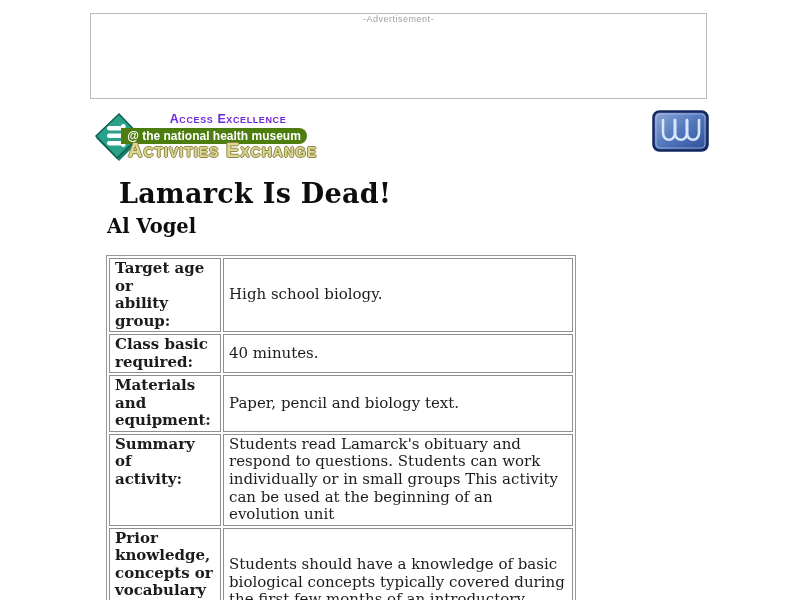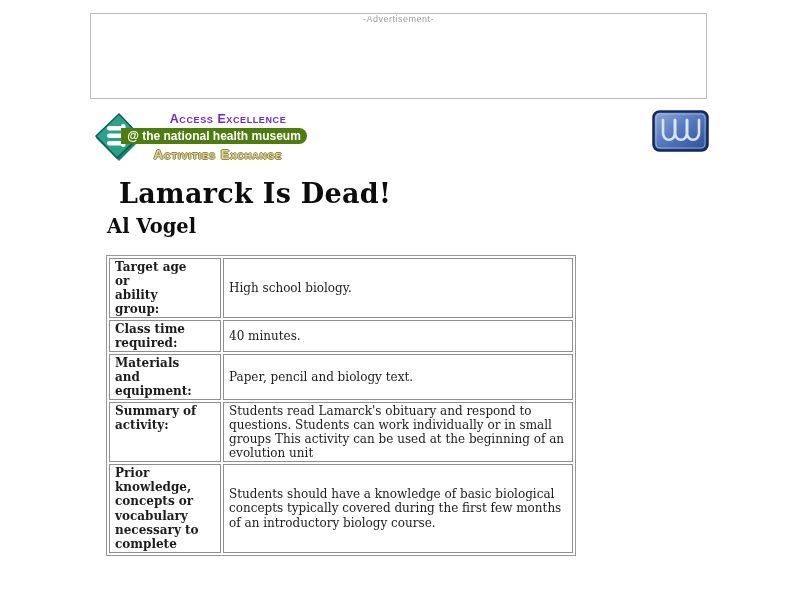--- a/index.html
+++ b/index.html
@@ -59,25 +59,25 @@
     border-radius: 0 8px 8px 0;
     color: #ffffff;
     font-family: "Liberation Sans", sans-serif;
     font-weight: bold;
     font-size: 12px;
     text-align: center;
     line-height: 16px;
     white-space: nowrap;
   }
   .brand-line3 {
-    position: absolute; left: 34px; top: 37px; width: 180px;
-    text-align: center;
-    font-family: "Liberation Sans", sans-serif;
-    font-weight: bold;
-    font-size: 13px;
+    position: absolute; left: 34px; top: 29px; width: 180px;
+    text-align: center;
+    font-family: "Liberation Sans", sans-serif;
+    font-weight: bold;
+    font-size: 20px;
     font-variant: small-caps;
     letter-spacing: 1px;
     color: #ded693;
     text-shadow: 1px 0 #8e8a45, -1px 0 #8e8a45, 0 1px #8e8a45, 0 -1px #8e8a45;
     white-space: nowrap;
   }
 
   
   .www-logo { position: absolute; left: 652px; top: 110px; cursor: pointer; }
 
@@ -102,21 +102,21 @@
   table.info {
     position: absolute; left: 106px; top: 255px;
     border-collapse: separate;
     border-spacing: 2px;
     border: 1px solid #989898;
     background: #ffffff;
   }
   table.info td {
     border: 1px solid #8f8f8f;
     padding: 1px 5px;
-    font-size: 12px;
+    font-size: 15px;
     line-height: 1.17;
     color: #1c1c1c;
   }
   td.lbl {
     width: 100px;
     font-weight: bold;
     vertical-align: top;
     white-space: pre-line;
   }
   td.val {
@@ -174,21 +174,21 @@
   <table class="info">
     <tbody>
       <tr>
         <td class="lbl">Target age
 or
 ability
 group:</td>
         <td class="val">High school biology.</td>
       </tr>
       <tr>
-        <td class="lbl">Class time
+        <td class="lbl">Class basic
 required:</td>
         <td class="val">40 minutes.</td>
       </tr>
       <tr>
         <td class="lbl">Materials
 and
 equipment:</td>
         <td class="val">Paper, pencil and biology text.</td>
       </tr>
       <tr>

